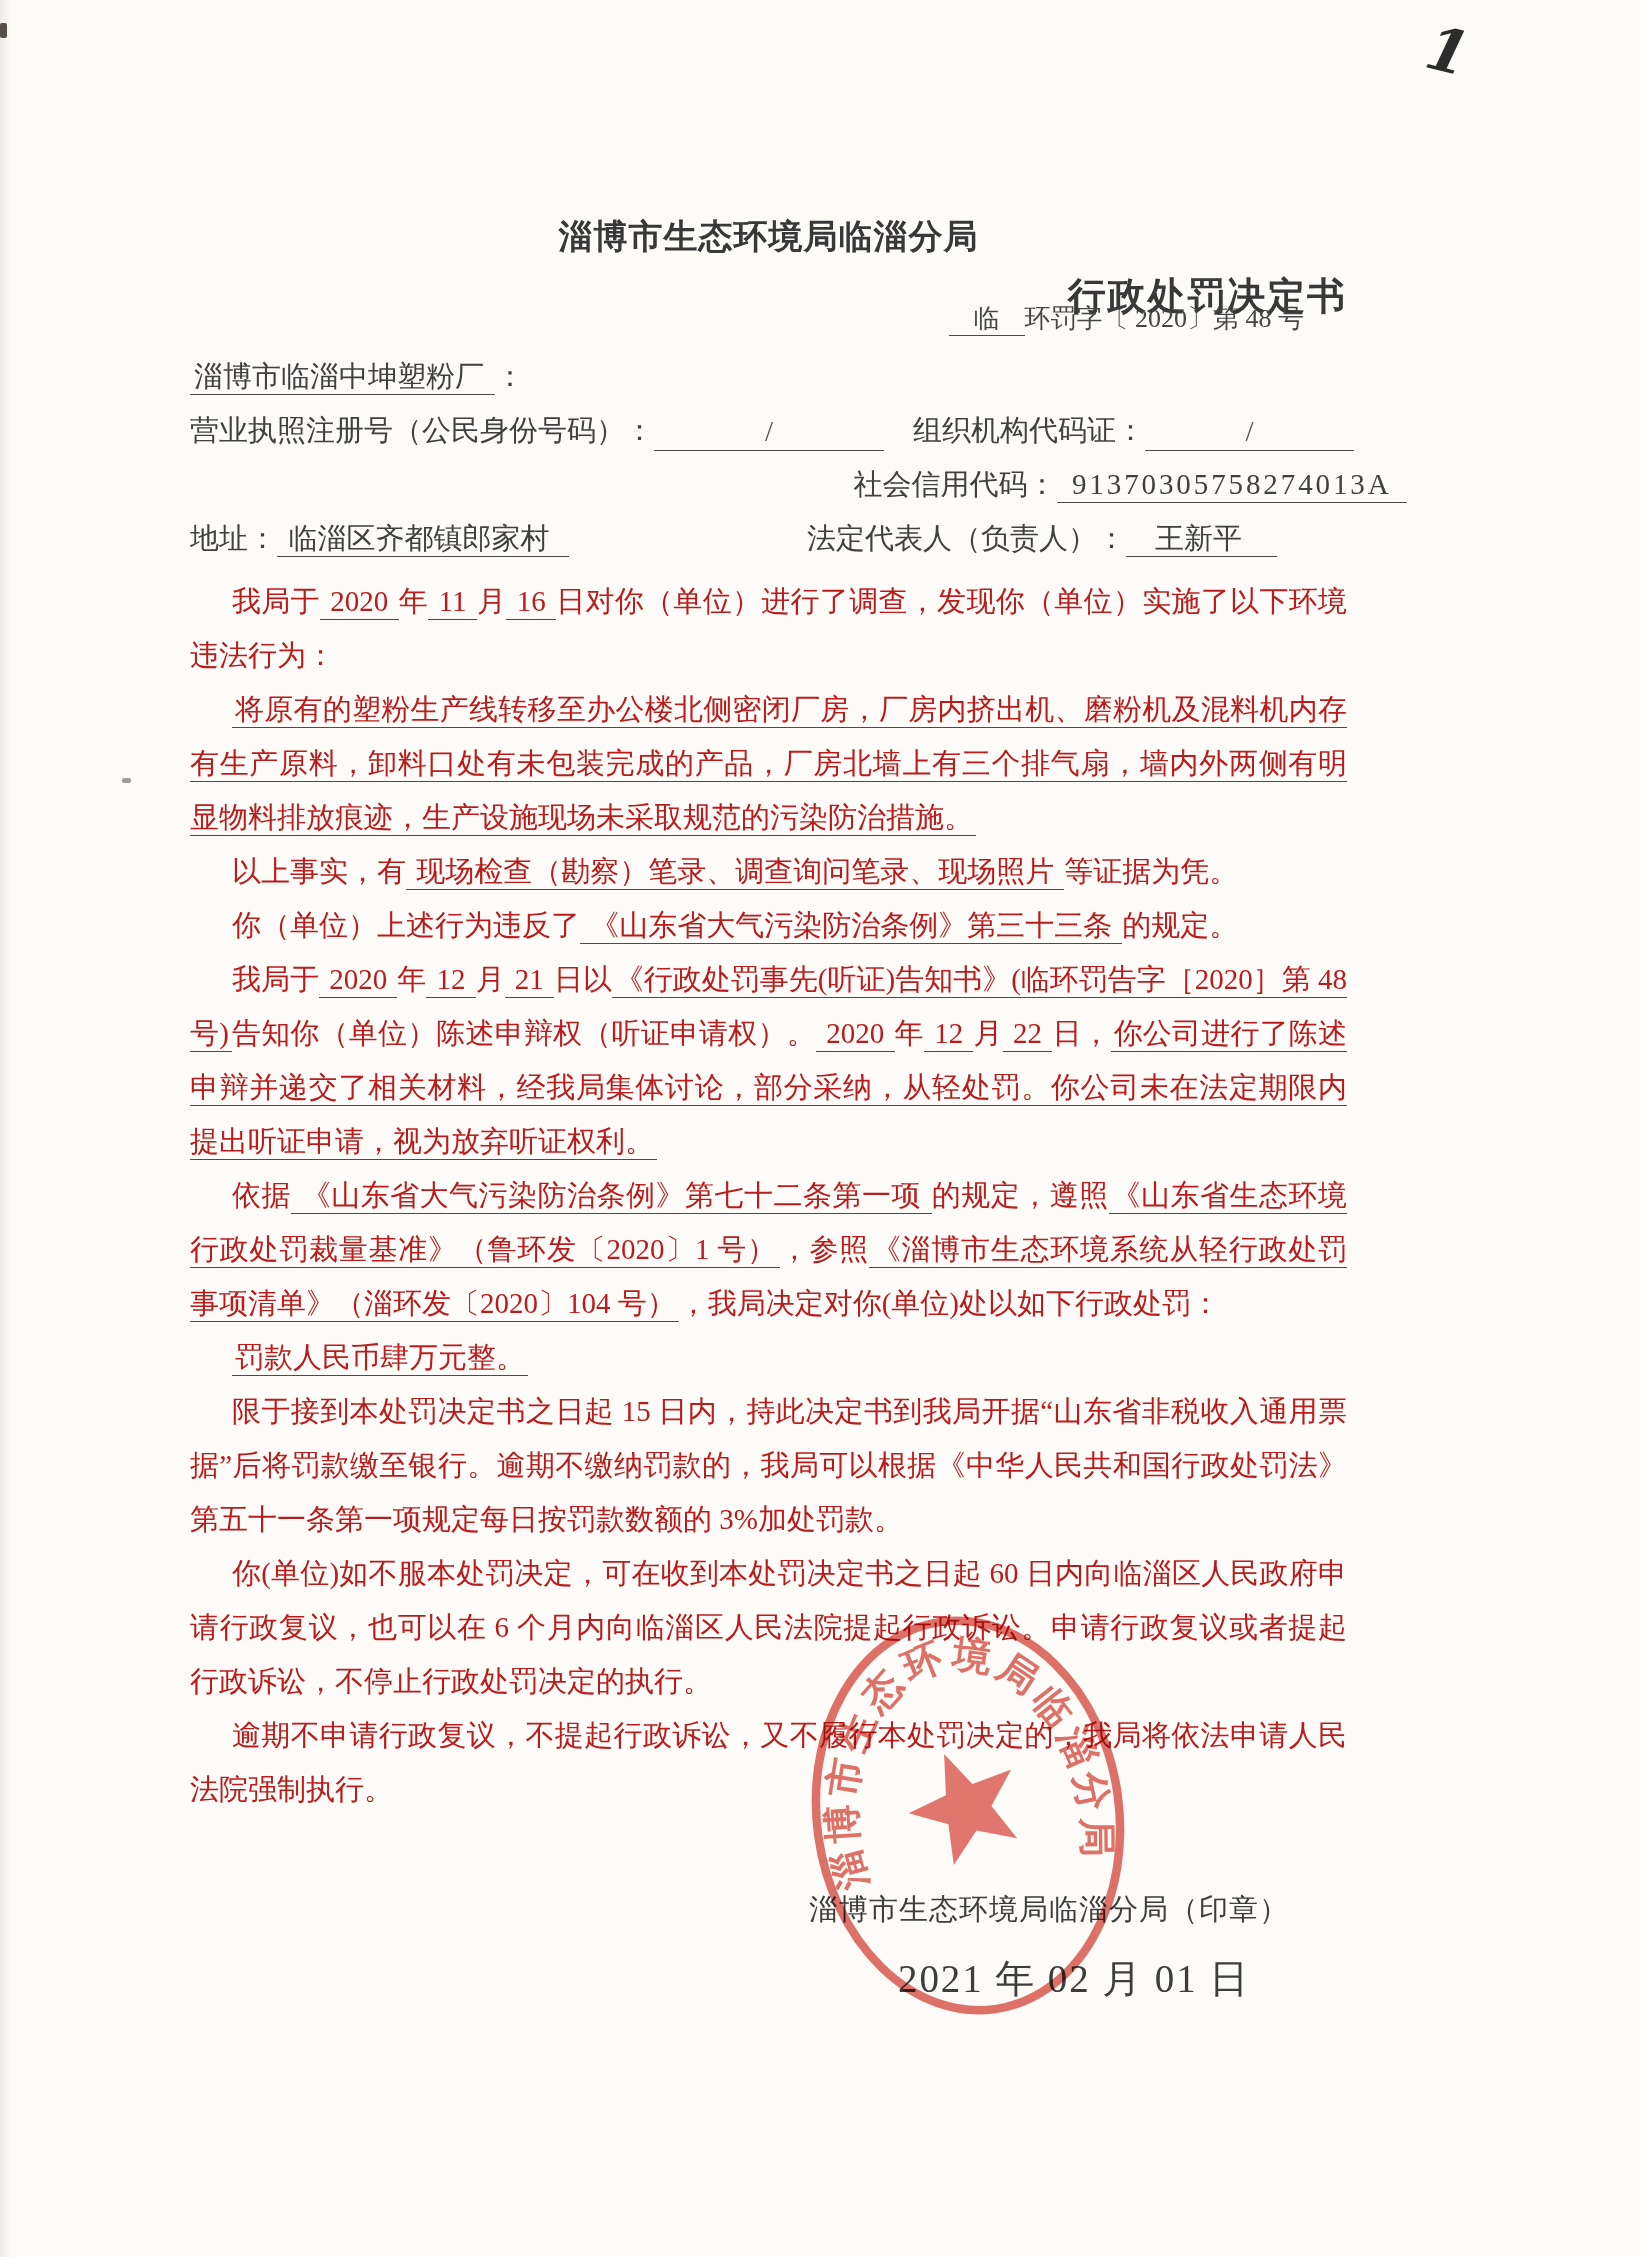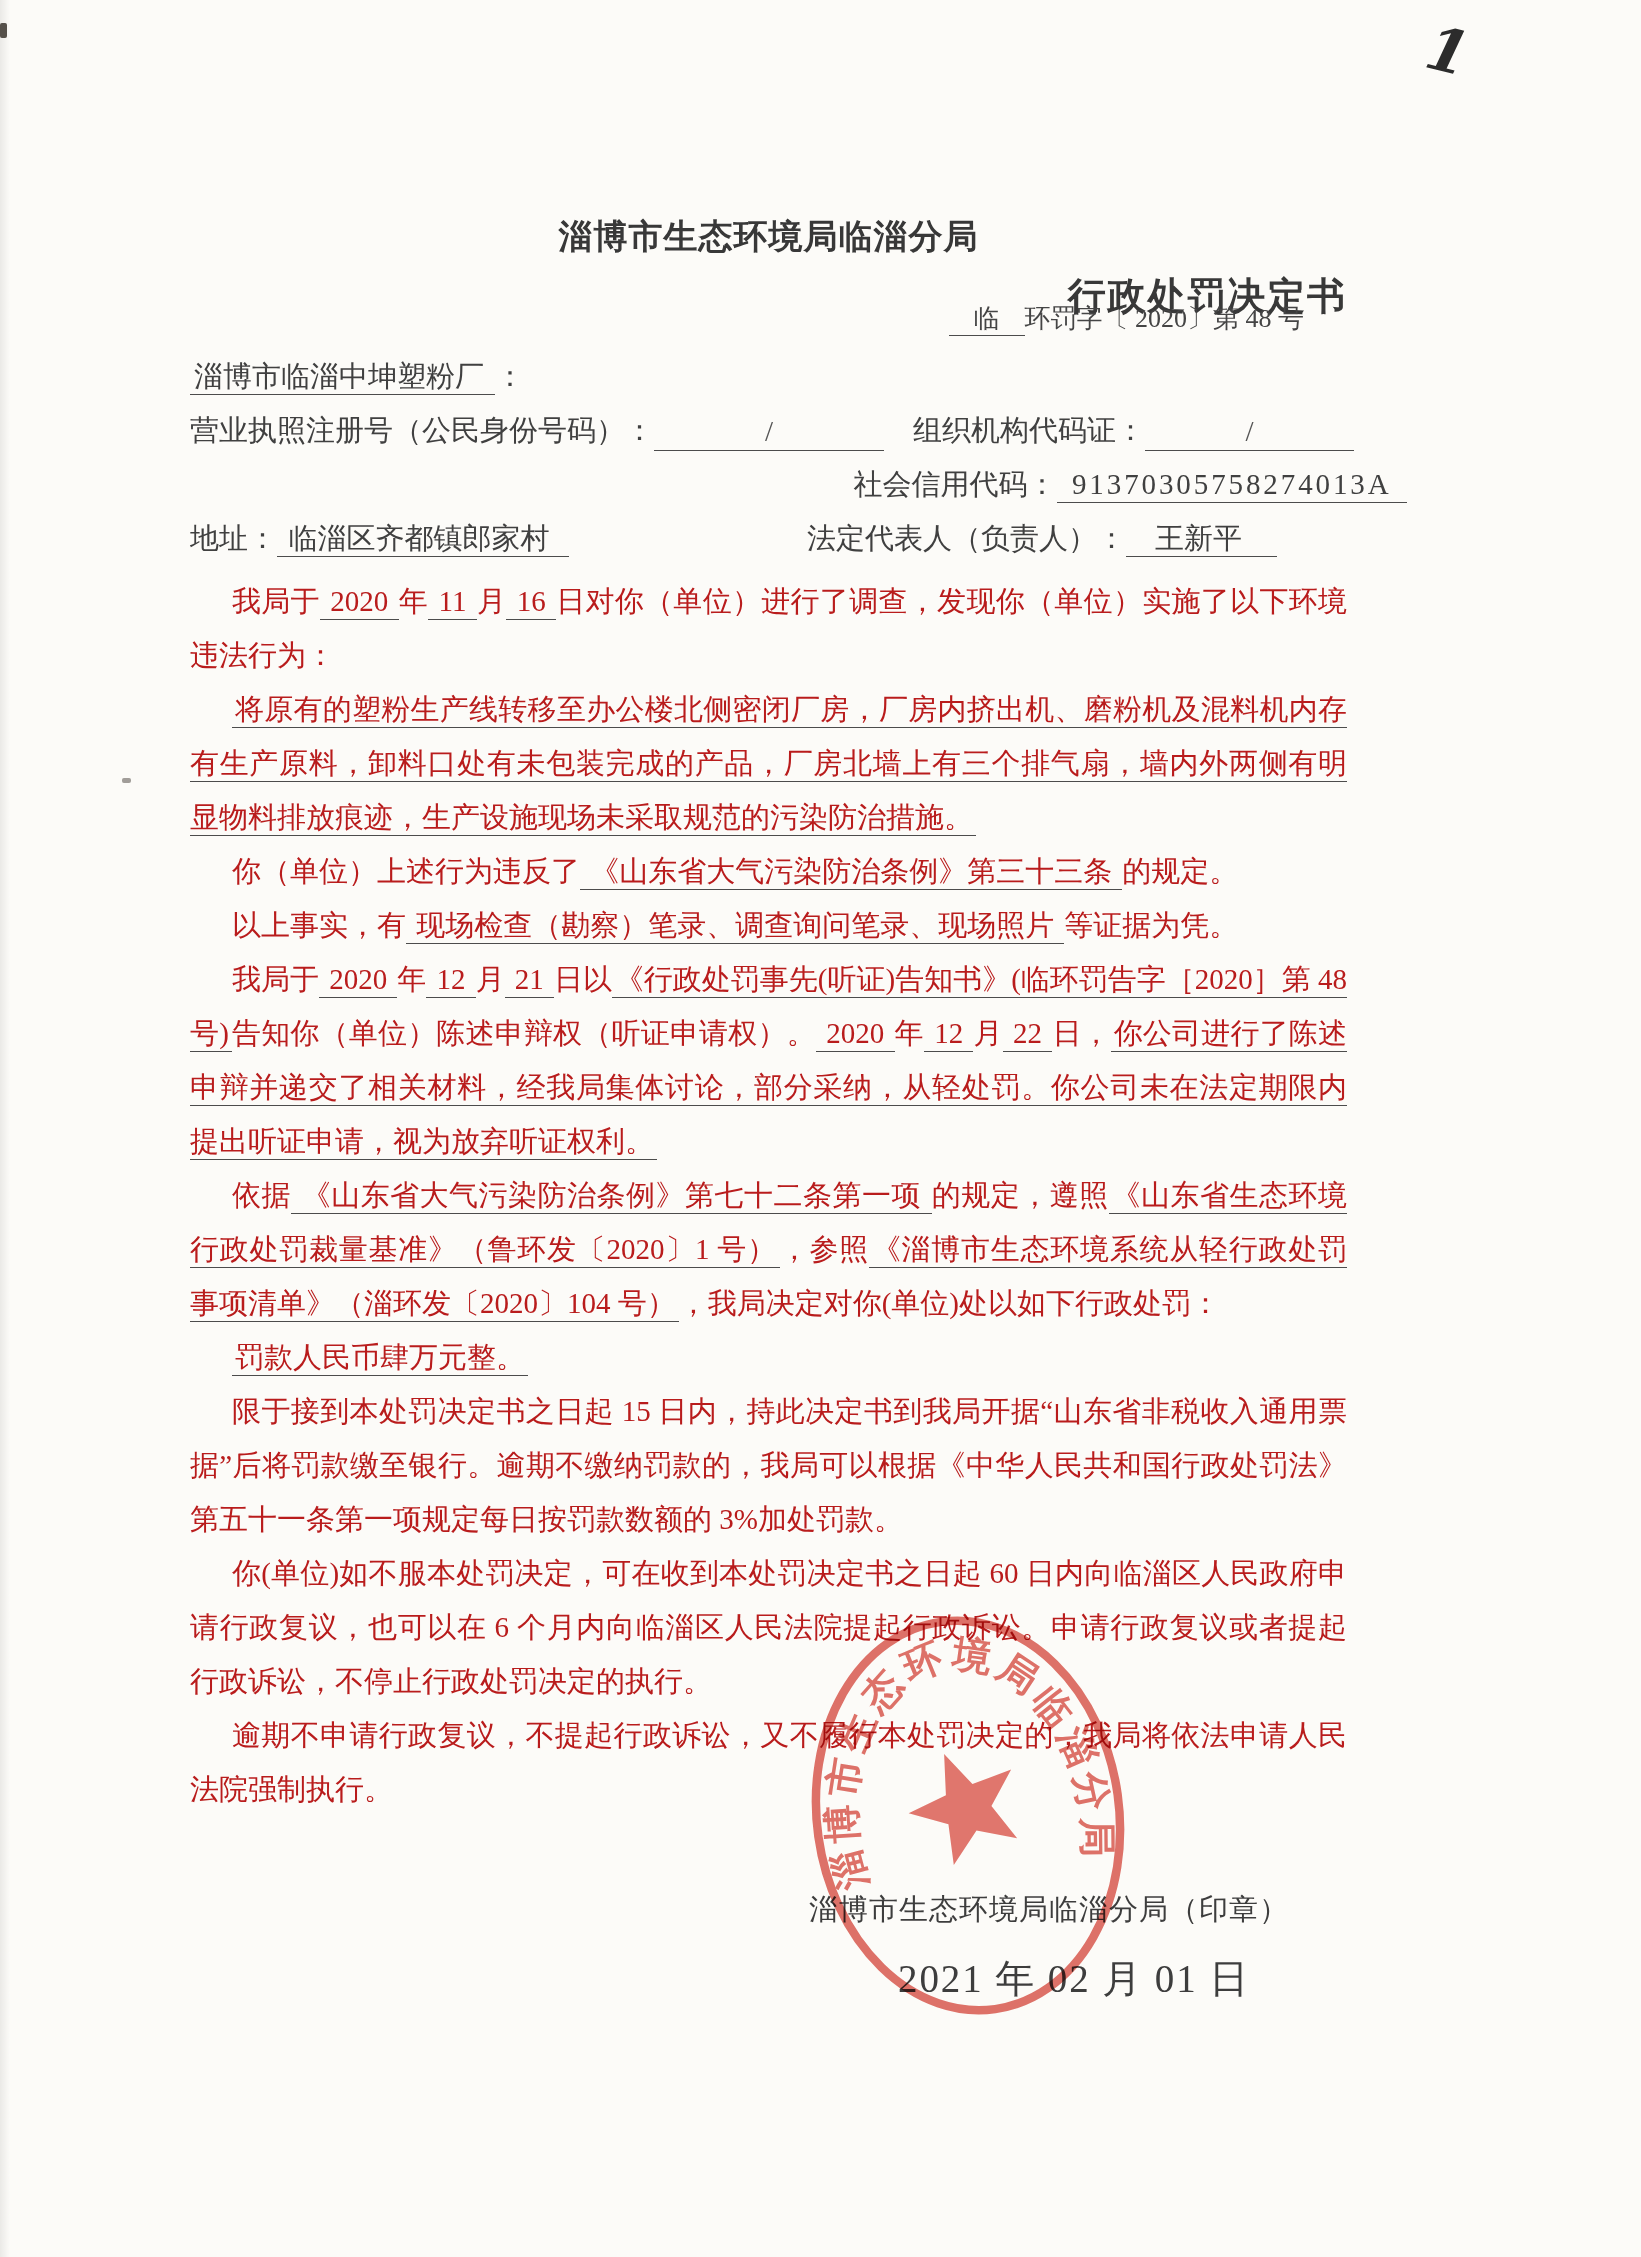--- a/index.html
+++ b/index.html
@@ -100,22 +100,22 @@
     <span>社会信用代码：</span><span class="u num" style="padding:0 15.4px 1.9px 15.4px;">91370305758274013A</span>
   </div>
 
   <div class="fieldrow" style="top:519px;">
     <span>地址：</span><span class="u" style="padding:0 19.3px 1.9px 11.6px;">临淄区齐都镇郎家村</span><span class="spacer" style="width:238px;"></span><span>法定代表人（负责人）：</span><span class="u" style="padding:0 35px 1.9px 29px;">王新平</span>
   </div>
 
   <div class="doc-body" id="body-container">
       <p><span>我局于</span><span class="u"> 2020 </span><span>年</span><span class="u"> 11 </span><span>月</span><span class="u"> 16 </span><span>日对你（单位）进行了调查，发现你（单位）实施了以下环境违法行为：</span></p>
       <p><span class="u">将原有的塑粉生产线转移至办公楼北侧密闭厂房，厂房内挤出机、磨粉机及混料机内存有生产原料，卸料口处有未包装完成的产品，厂房北墙上有三个排气扇，墙内外两侧有明显物料排放痕迹，生产设施现场未采取规范的污染防治措施。</span></p>
+      <p><span>以上事实，有</span><span class="u"> 现场检查（勘察）笔录、调查询问笔录、现场照片 </span><span>等证据为凭。</span></p>
       <p><span>你（单位）上述行为违反了</span><span class="u"> 《山东省大气污染防治条例》第三十三条 </span><span>的规定。</span></p>
-      <p><span>以上事实，有</span><span class="u"> 现场检查（勘察）笔录、调查询问笔录、现场照片 </span><span>等证据为凭。</span></p>
       <p><span>我局于</span><span class="u"> 2020 </span><span>年</span><span class="u"> 12 </span><span>月</span><span class="u"> 21 </span><span>日以</span><span class="u">《行政处罚事先(听证)告知书》(临环罚告字［2020］第 48 号)</span><span>告知你（单位）陈述申辩权（听证申请权）。</span><span class="u"> 2020 </span><span>年</span><span class="u"> 12 </span><span>月</span><span class="u"> 22 </span><span>日，</span><span class="u">你公司进行了陈述申辩并递交了相关材料，经我局集体讨论，部分采纳，从轻处罚。你公司未在法定期限内提出听证申请，视为放弃听证权利。</span></p>
       <p><span>依据</span><span class="u"> 《山东省大气污染防治条例》第七十二条第一项 </span><span>的规定，遵照</span><span class="u">《山东省生态环境行政处罚裁量基准》（鲁环发〔2020〕1 号）</span><span>，参照</span><span class="u">《淄博市生态环境系统从轻行政处罚事项清单》（淄环发〔2020〕104 号）</span><span>，我局决定对你(单位)处以如下行政处罚：</span></p>
       <p><span class="u">罚款人民币肆万元整。</span></p>
       <p><span>限于接到本处罚决定书之日起 15 日内，持此决定书到我局开据“山东省非税收入通用票据”后将罚款缴至银行。逾期不缴纳罚款的，我局可以根据《中华人民共和国行政处罚法》第五十一条第一项规定每日按罚款数额的 3%加处罚款。</span></p>
       <p><span>你(单位)如不服本处罚决定，可在收到本处罚决定书之日起 60 日内向临淄区人民政府申请行政复议，也可以在 6 个月内向临淄区人民法院提起行政诉讼。申请行政复议或者提起行政诉讼，不停止行政处罚决定的执行。</span></p>
       <p><span>逾期不申请行政复议，不提起行政诉讼，又不履行本处罚决定的，我局将依法申请人民法院强制执行。</span></p>
     </div>
 
   <div class="sig-org">淄博市生态环境局临淄分局（印章）</div>
   <div class="sig-date">2021 年 02 月 01 日</div>

